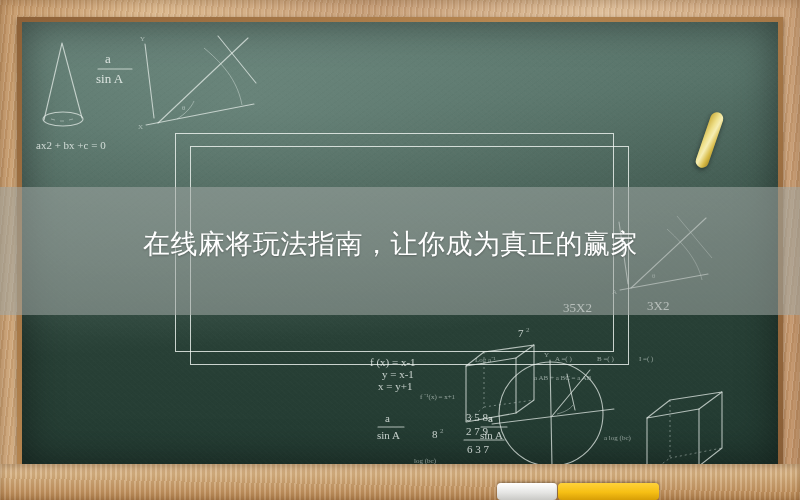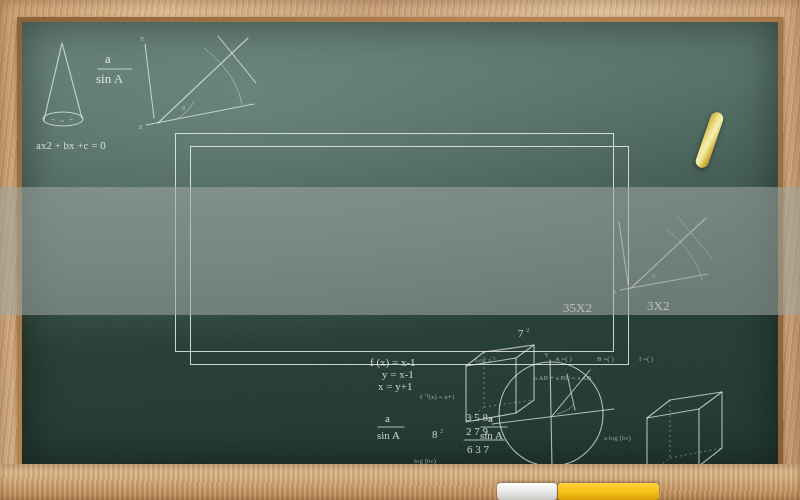--- a/index.html
+++ b/index.html
@@ -321,19 +321,20 @@
       </svg>
     </div>
 
     <div class="deco-rect outer"></div>
     <div class="deco-rect inner"></div>
 
     <div class="chalk-stick-diag"></div>
   </div>
 
   <div class="caption-band"></div>
+  <div class="caption-text">在线麻将玩法指南，让你成为真正的赢家</div>
 
   <div class="ledge">
     <div class="ledge-chalk white"></div>
     <div class="ledge-chalk yellow"></div>
   </div>
 
 </div>
 
 </body></html>

